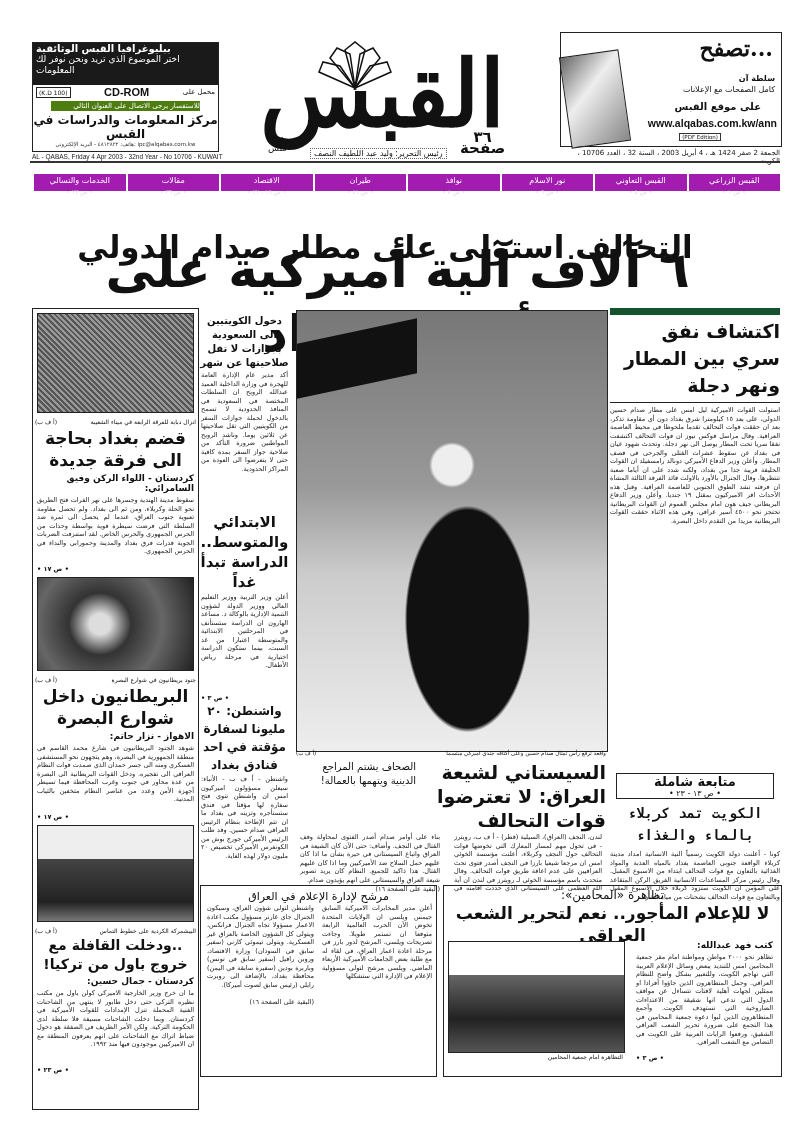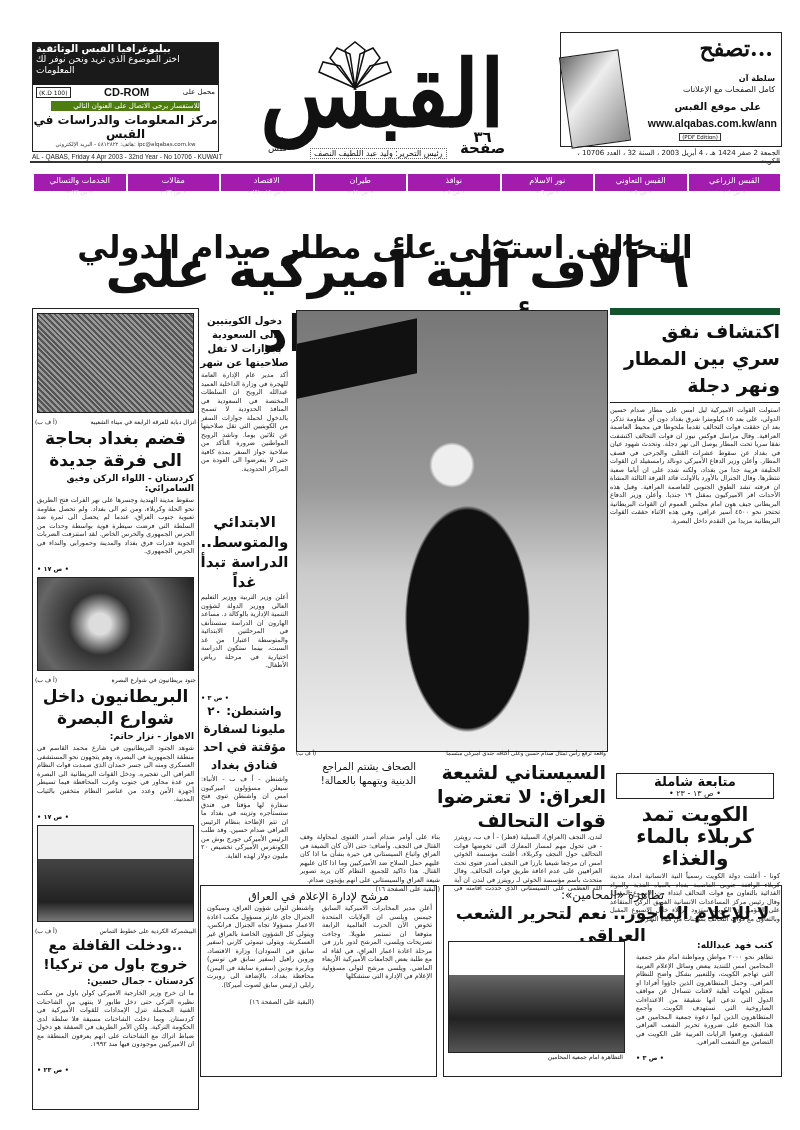--- a/index.html
+++ b/index.html
@@ -212,21 +212,21 @@
   <span>(أ ف ب)</span>
 </div>
 
 <div class="abs col-right">
   <div class="h-right">اكتشاف نفق سري بين المطار ونهر دجلة</div>
   <div class="body" style="height:360px;overflow:hidden;padding:3px 0;">استولت القوات الاميركية ليل امس على مطار صدام حسين الدولي، على بعد ١٥ كيلومترا شرق بغداد دون أي مقاومة تذكر، بعد ان حققت قوات التحالف تقدما ملحوظا في محيط العاصمة العراقية. وقال مراسل فوكس نيوز ان قوات التحالف اكتشفت نفقا سريا تحت المطار يوصل الى نهر دجلة. وتحدث شهود عيان في بغداد عن سقوط عشرات القتلى والجرحى في قصف المطار. وأعلن وزير الدفاع الأميركي دونالد رامسفيلد ان القوات الحليفة قريبة جدا من بغداد، ولكنه شدد على ان أياما صعبة تنتظرها. وقال الجنرال بالأورد بالاولت قائد الفرقة الثالثة المشاة ان فرقته تشد الطوق الجنوبي للعاصمة العراقية. وقبل هذه الأحداث اقر الاميركيون بمقتل ١٩ جنديا. وأعلن وزير الدفاع البريطاني جيف هون امام مجلس العموم ان القوات البريطانية تحتجز نحو ٤٥٠٠ أسير عراقي. وفي هذه الاثناء حققت القوات البريطانية مزيدا من التقدم داخل البصرة.</div>
   <div class="boxed-follow">
     <div class="t">متابعة شاملة</div>
     <div class="p">• ص ١٣ - ٢٣ •</div>
   </div>
-  <div class="h-side-big" style="font-size:20px;line-height:22px;">الكويت تمد كربلاء بالماء والغذاء</div>
+  <div class="h-side-big" style="font-size:14px;line-height:22px;font-family:Liberation Mono, monospace;">الكويت تمد كربلاء بالماء والغذاء</div>
   <div class="body" style="height:84px;overflow:hidden;padding:3px 0;">كونا - أعلنت دولة الكويت رسمياً النية الانسانية امداد مدينة كربلاء الواقعة جنوبي العاصمة بغداد بالمياه العذبة والمواد الغذائية بالتعاون مع قوات التحالف ابتداء من الاسبوع المقبل. وقال رئيس مركز المساعدات الانسانية الفريق الركن المتقاعد علي المؤمن ان الكويت ستزود كربلاء خلال الاسبوع المقبل وبالتعاون مع قوات التحالف بشحنات من مياه الشرب.</div>
 </div>
 
 <div class="abs sistani">
   <div style="display:flex;flex-direction:row-reverse;">
     <div class="headline" style="width:190px;">السيستاني لشيعة العراق: لا تعترضوا قوات التحالف</div>
     <div class="sub" style="width:110px;">الصحاف يشتم المراجع الدينية ويتهمها بالعمالة!</div>
   </div>
   <div style="display:flex;flex-direction:row-reverse;gap:6px;">
     <div class="body" style="width:150px;height:58px;overflow:hidden;">لندن، النجف (العراق)، السيلية (قطر) - أ ف ب، رويترز - في تحول مهم لمسار المعارك التي تخوضها قوات التحالف حول النجف وكربلاء، أعلنت مؤسسة الخوئي امس ان مرجعا شيعيا بارزا في النجف أصدر فتوى تحث العراقيين على عدم اعاقة طريق قوات التحالف. وقال متحدث باسم مؤسسة الخوئي لـ رويترز في لندن ان آية الله العظمى علي السيستاني الذي حددت اقامته في منزله</div>

